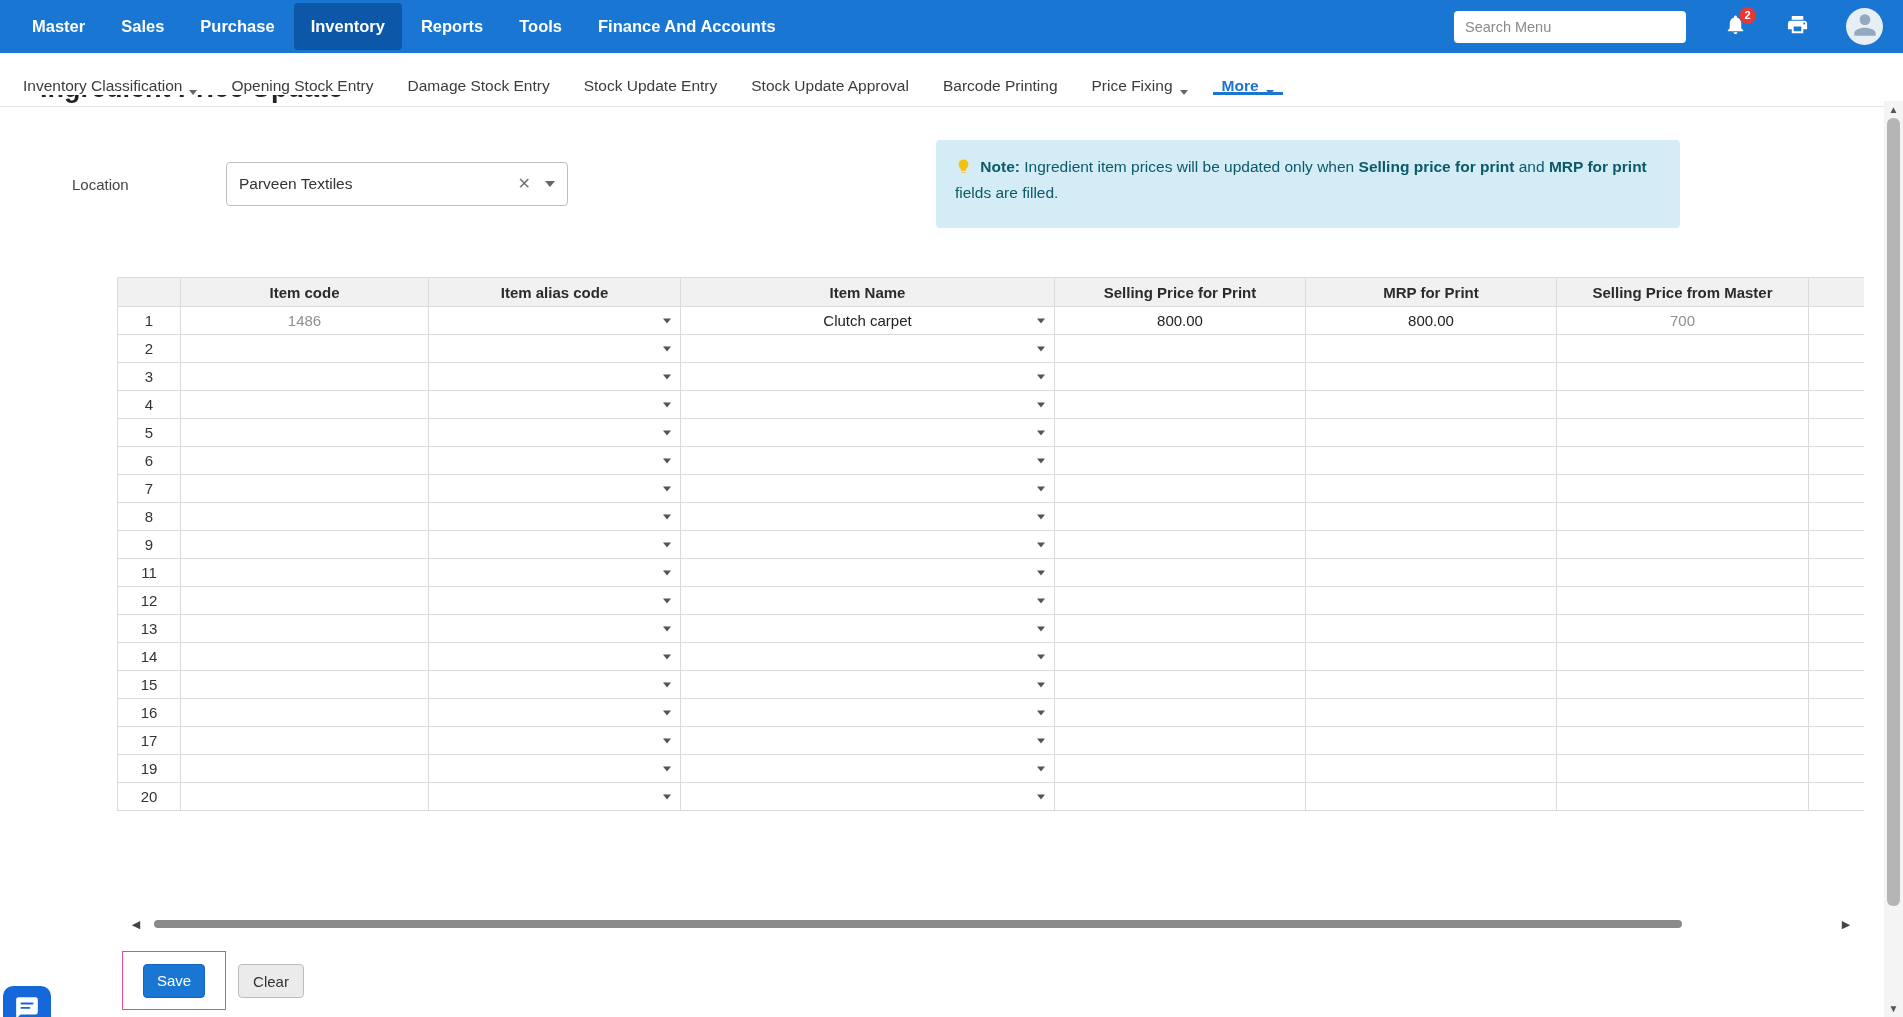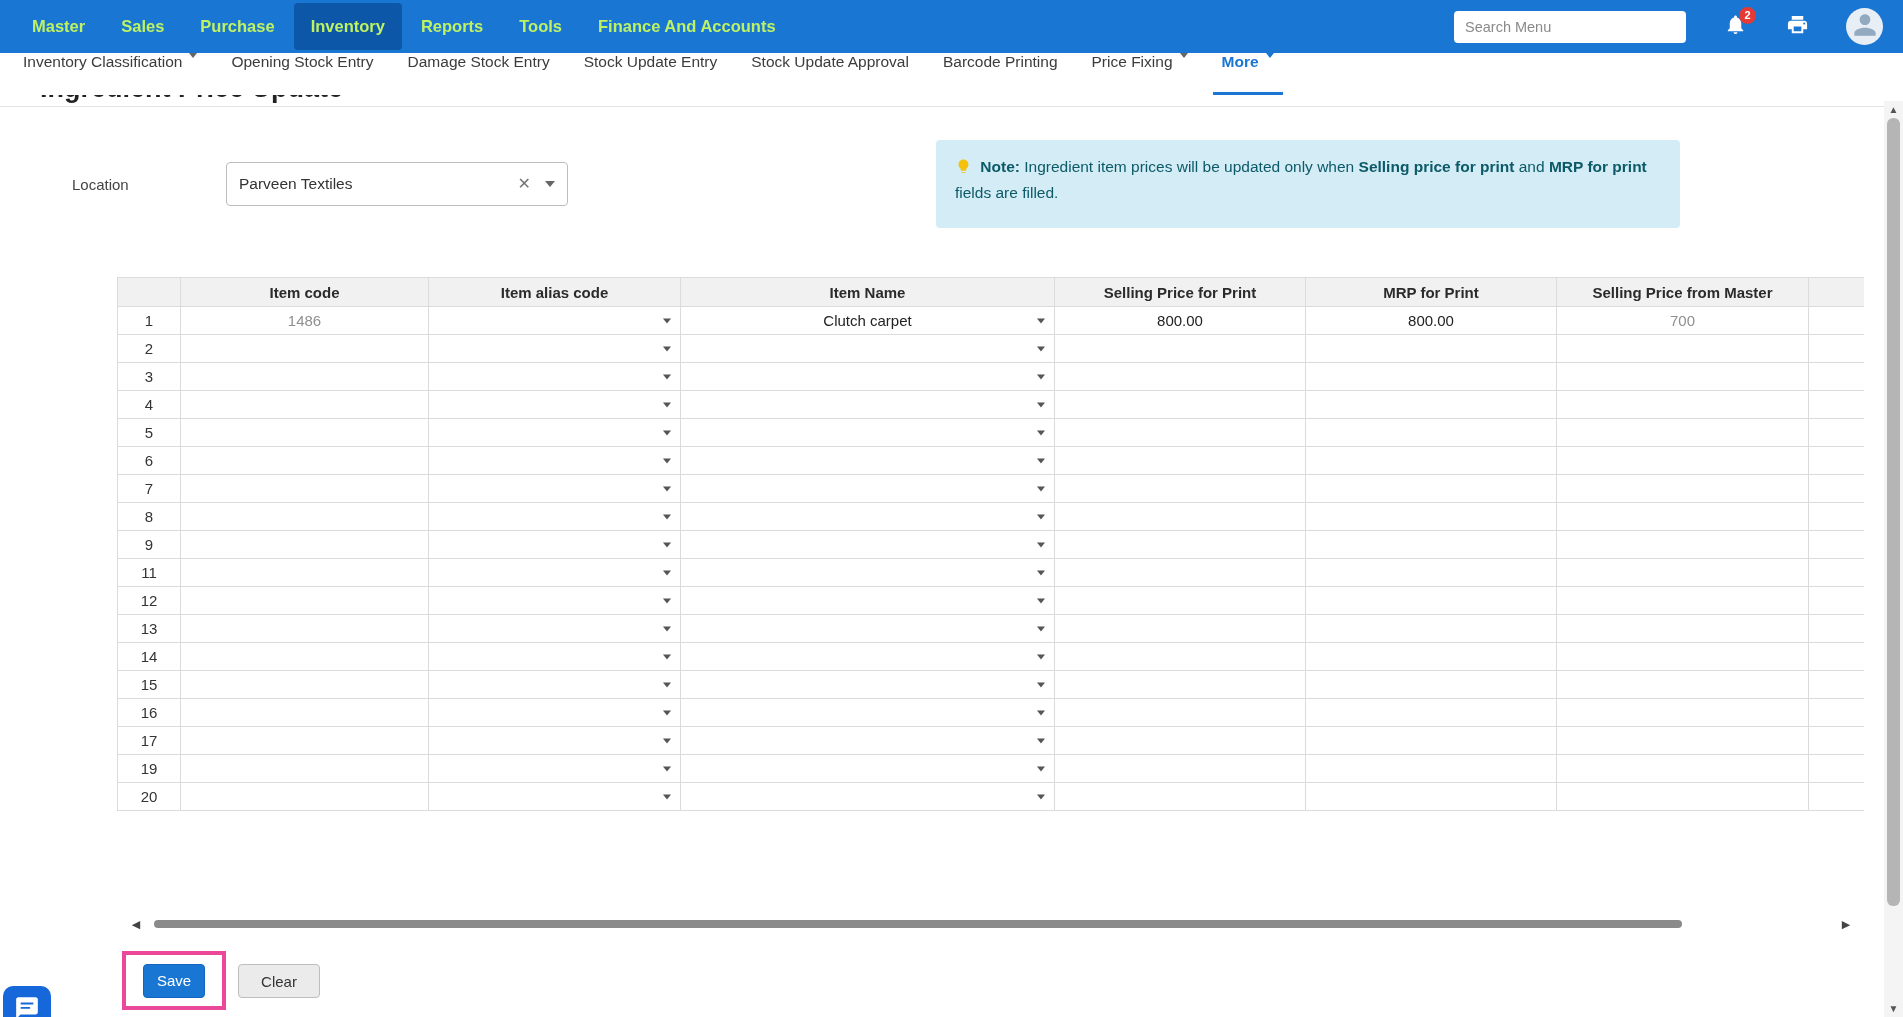--- a/index.html
+++ b/index.html
@@ -9,21 +9,21 @@
     background:#ffffff; font-family:"Liberation Sans", sans-serif;
   }
 
   
   .topnav {
     position:absolute; top:0; left:0; width:1903px; height:53px;
     background:#1976d2; display:flex; align-items:center; padding:0 14px; z-index:10;
   }
   .topnav-items { display:flex; align-items:stretch; height:100%; }
   .nav-item {
-    color:#bef264; font-size:16.5px; font-weight:700; padding:0 17px;
+    color:#ffffff; font-size:16.5px; font-weight:700; padding:0 17px;
     display:flex; align-items:center; cursor:pointer; border-radius:4px; margin:3px 1px;
   }
   .nav-item.active { background:#0d57a8; }
   .topnav-right { margin-left:auto; display:flex; align-items:center; gap:36px; padding-right:6px; }
   .search-box {
     width:232px; height:32px; border:none; border-radius:4px; padding:0 11px;
     font-size:14.5px; font-family:"Liberation Sans", sans-serif; color:#333; outline:none;
   }
   .search-box::placeholder { color:#8a8a8a; }
   .icon-wrap { position:relative; width:26px; height:26px; display:flex; align-items:center; justify-content:center; cursor:pointer; }
@@ -36,21 +36,21 @@
     width:37px; height:37px; border-radius:50%; background:#e7eef6;
     display:flex; align-items:flex-end; justify-content:center; overflow:hidden; cursor:pointer;
   }
 
   
   .subnav {
     position:absolute; top:53px; left:0; width:1903px; height:42px; background:#fff;
     display:flex; align-items:stretch; padding:0 6px; z-index:5;
   }
   .subnav-item {
-    display:flex; align-items:flex-start; gap:7px; padding:0 17px; font-size:15.5px;
+    display:flex; align-items:flex-end; gap:7px; padding:0 17px; font-size:15.5px;
     color:#3c3c3c; cursor:pointer; position:relative;
   }
   .subnav-item.active { color:#1976d2; font-weight:700; }
   .subnav-item.active::after {
     content:""; position:absolute; left:8px; right:8px; bottom:0; height:3px; background:#1976d2;
   }
   .tri {
     width:0; height:0; border-left:4.5px solid transparent; border-right:4.5px solid transparent;
     border-top:5px solid #666; display:inline-block;
   }
@@ -105,28 +105,28 @@
 
   
   .vscroll { position:absolute; right:0; top:101px; width:19px; height:916px; background:#f4f4f4; }
   .v-arrow { width:19px; height:17px; display:flex; align-items:center; justify-content:center; font-size:10px; color:#555; cursor:pointer; user-select:none; }
   .v-arrow.down { position:absolute; bottom:0; }
   .v-thumb { position:absolute; top:17px; left:3px; width:13px; height:788px; background:#b5b5b5; border-radius:6px; cursor:pointer; }
 
   
   .red-box {
     position:absolute; left:122px; top:951px; width:104px; height:59px;
-    border:4px solid #ec4899; display:flex; align-items:center; justify-content:center;
+    border:1px solid #ec4899; display:flex; align-items:center; justify-content:center;
   }
   .btn-save {
     width:62px; height:34px; background:#1976d2; border:1px solid #1565c0; border-radius:4px;
     color:#fff; font-size:15px; font-family:"Liberation Sans", sans-serif; cursor:pointer;
   }
   .btn-clear {
-    position:absolute; left:238px; top:964px; width:82px; height:34px;
+    position:absolute; left:238px; top:964px; width:66px; height:34px;
     background:#ebebeb; border:1px solid #bdbdbd; border-radius:4px;
     color:#333; font-size:15px; font-family:"Liberation Sans", sans-serif; cursor:pointer;
   }
 
   
   .chat-launcher {
     position:absolute; left:3px; top:986px; width:48px; height:48px; border-radius:10px;
     background:#1667d9; display:flex; align-items:center; justify-content:center; cursor:pointer;
   }
 </style>

